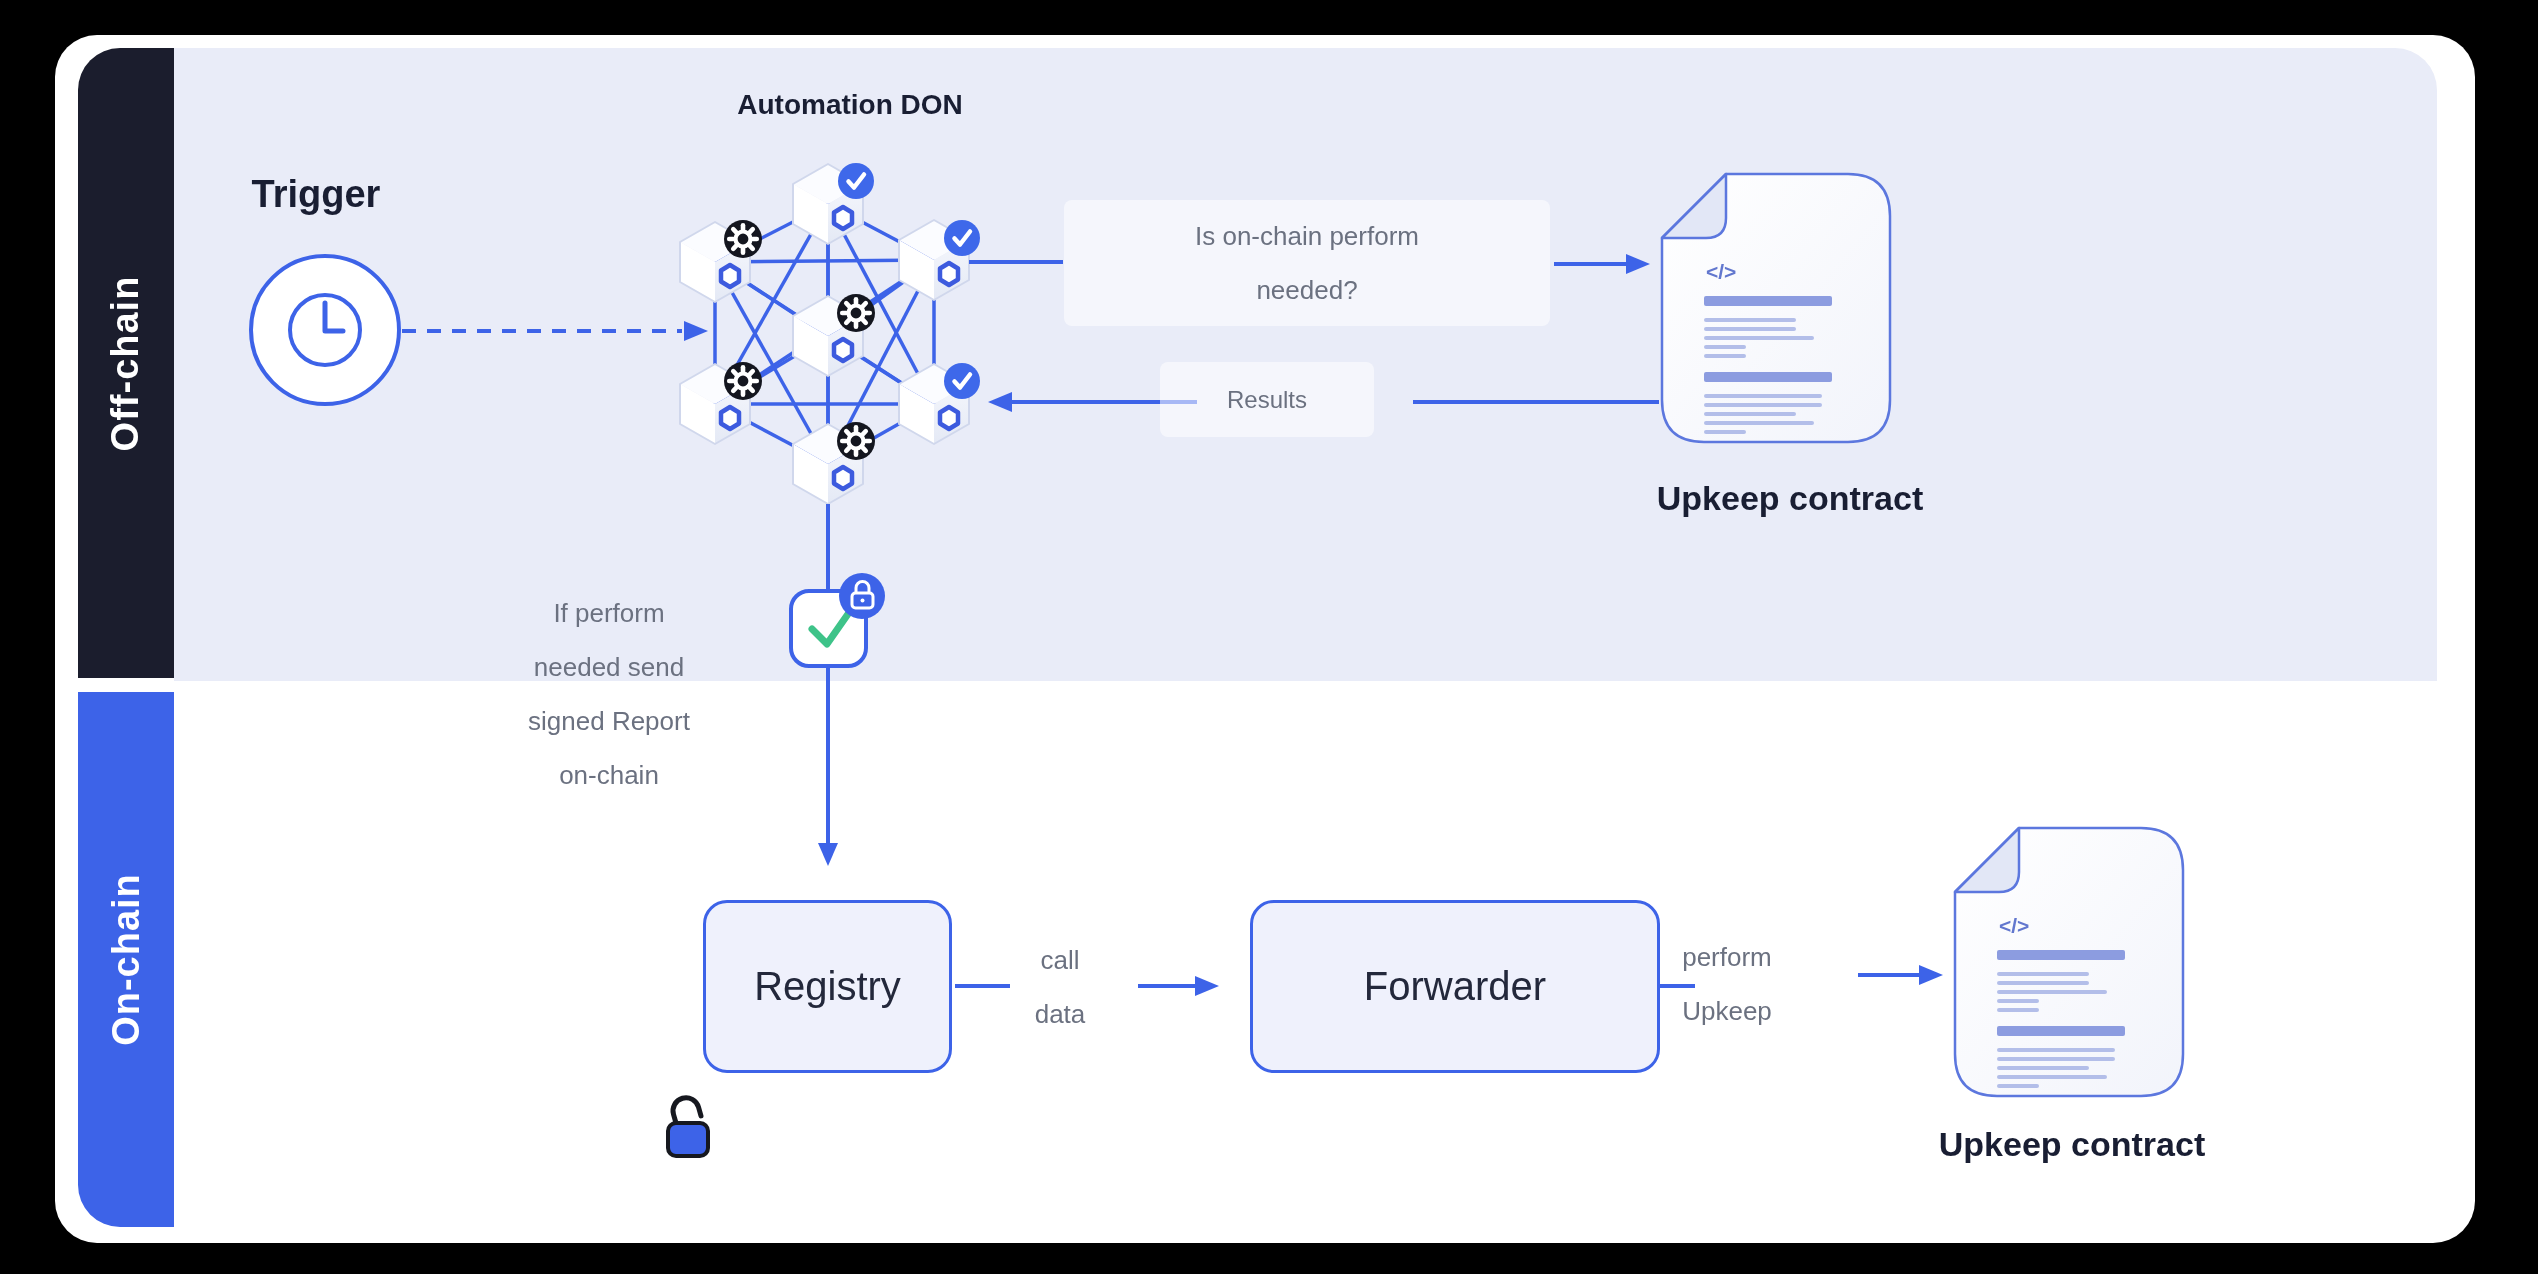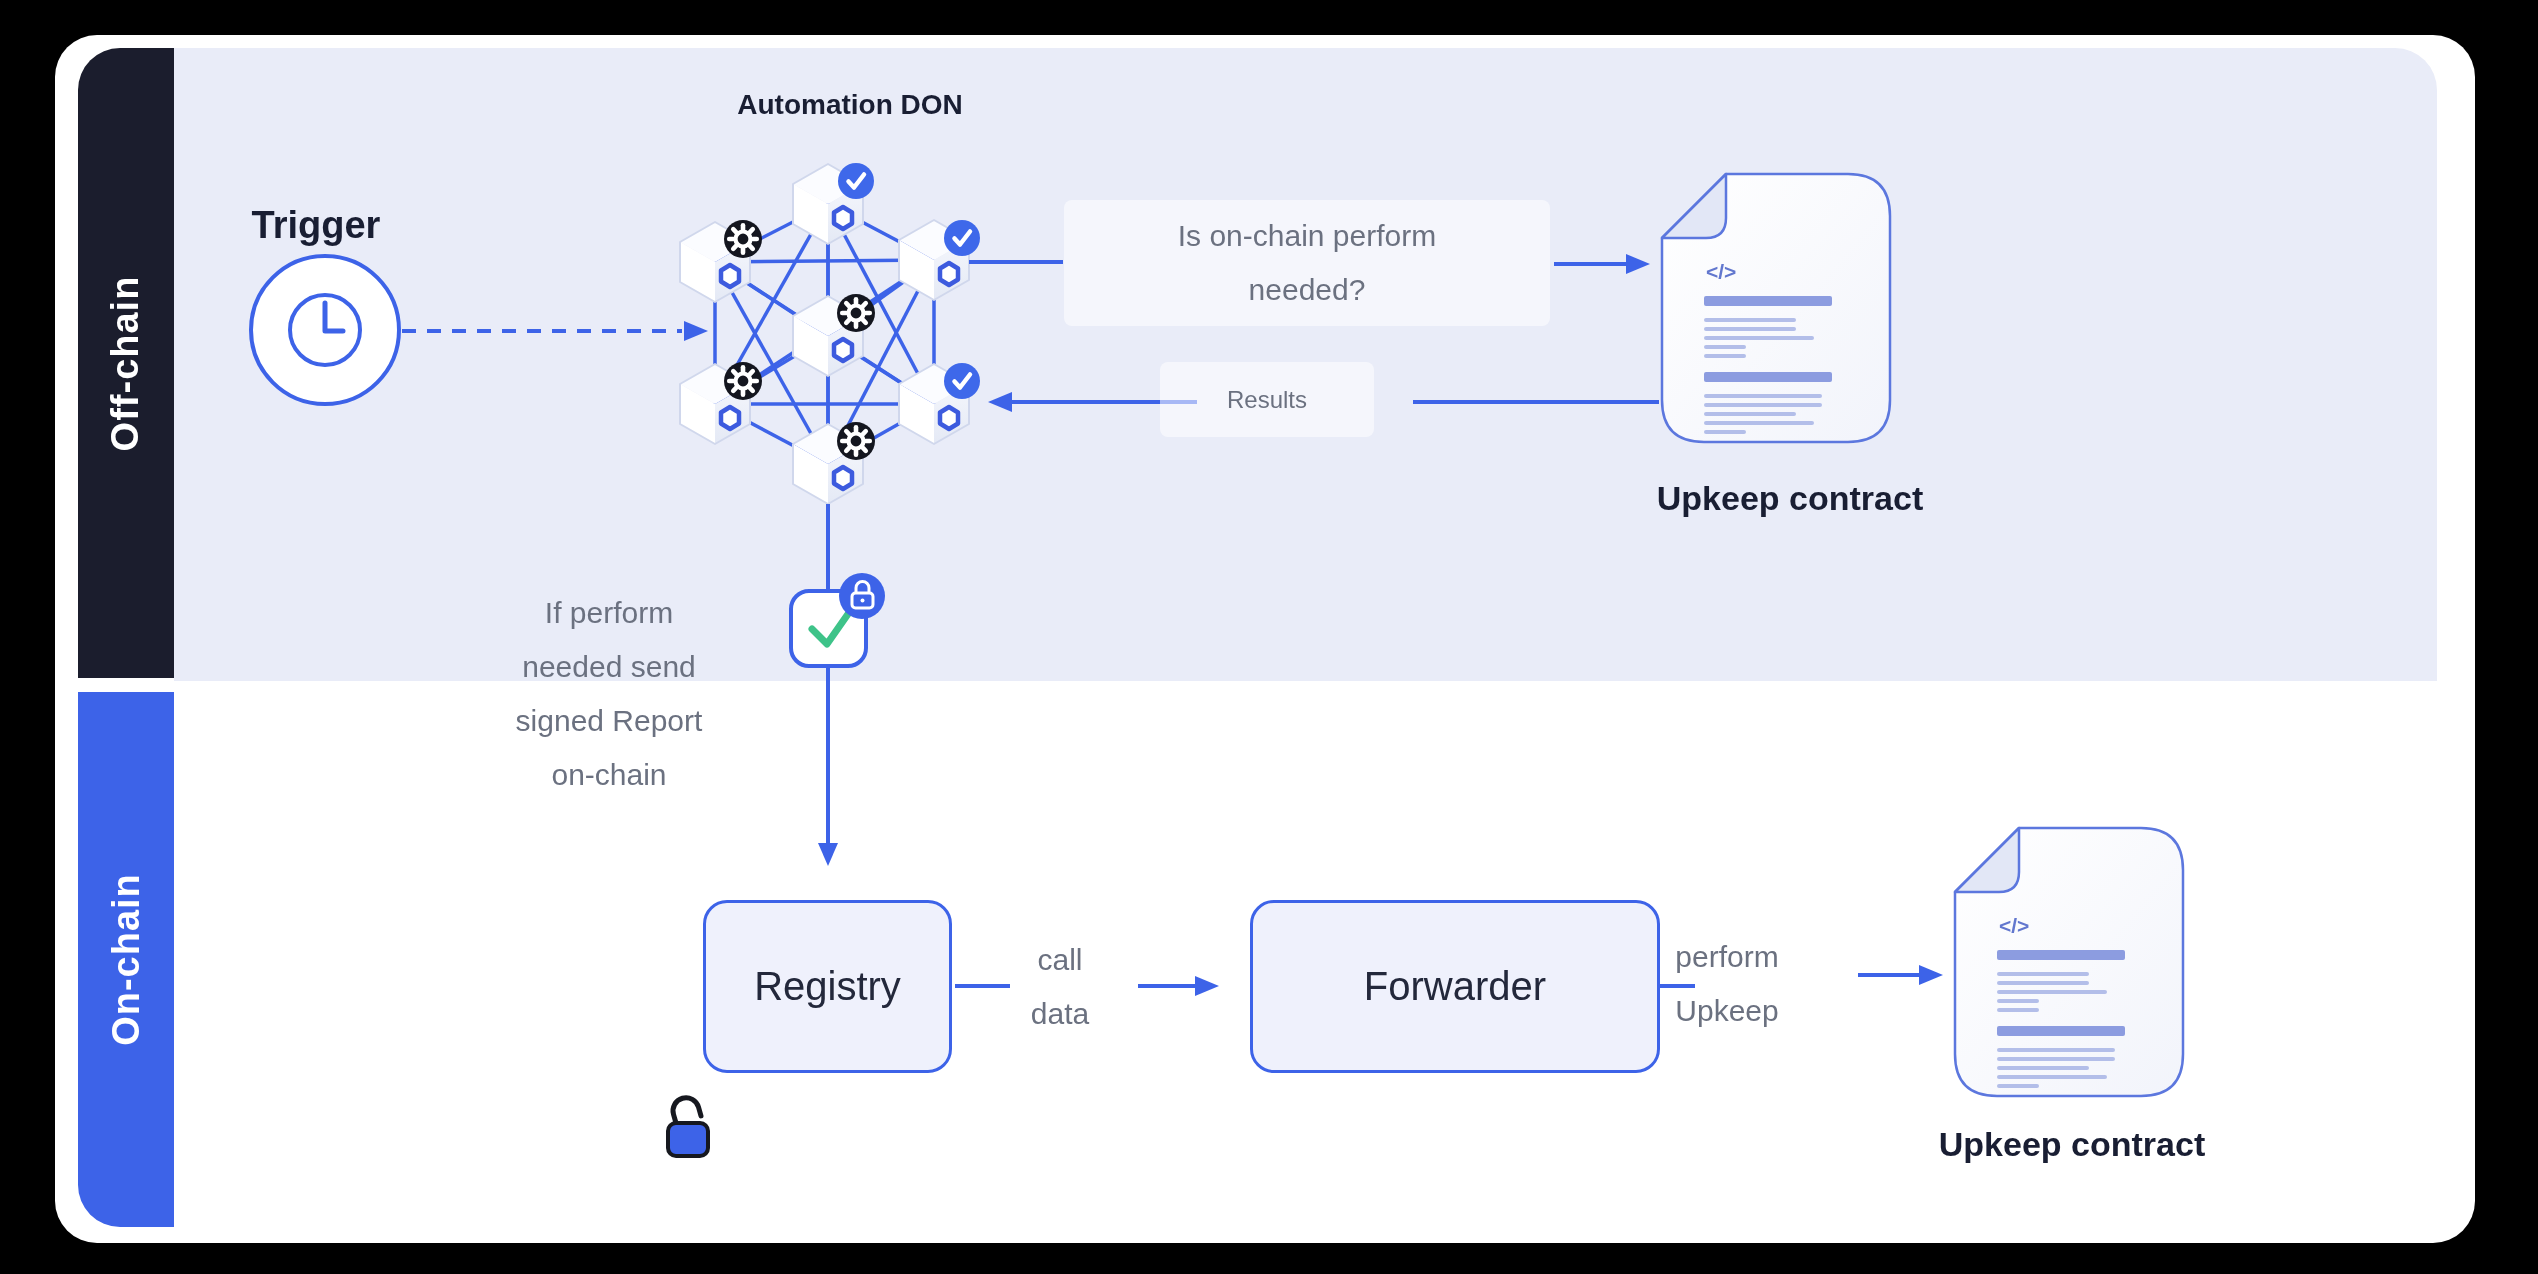--- a/index.html
+++ b/index.html
@@ -15,21 +15,21 @@
   .offbg{position:absolute;left:174px;top:48px;width:2263px;height:633px;
          background:var(--lavender);border-radius:0 42px 0 0;}
   .bar{position:absolute;left:78px;width:96px;display:flex;align-items:center;justify-content:center;}
   .bar.off{top:48px;height:630px;background:var(--darkbar);border-radius:42px 0 0 0;}
   .bar.on{top:692px;height:535px;background:var(--accent);border-radius:0 0 0 42px;}
   .bar span{transform:rotate(-90deg);white-space:nowrap;color:#fff;font-weight:bold;
             font-size:38px;letter-spacing:1px;}
   .overlay{position:absolute;left:0;top:0;width:2538px;height:1274px;}
   .txt{position:absolute;}
   .bold-label{font-weight:bold;color:var(--darktext);text-align:center;}
-  .note{color:var(--graytext);font-size:30px;line-height:54px;text-align:center;white-space:pre-line;}
+  .note{color:var(--graytext);font-size:26px;line-height:54px;text-align:center;white-space:pre-line;}
   .softbox{background:rgba(255,255,255,0.55);border-radius:8px;display:flex;
            align-items:center;justify-content:center;}
   .node-box{position:absolute;background:var(--boxfill);border:3.5px solid var(--accent);
             border-radius:24px;display:flex;align-items:center;justify-content:center;
             font-size:40px;color:#23283B;box-sizing:border-box;}
   .ln{stroke:var(--accent);stroke-width:4;fill:none;}
   .mesh{stroke:var(--accent);stroke-width:3.5;fill:none;}
   .ah{fill:var(--accent);stroke:none;}
   .strk{stroke:var(--accent);stroke-width:4;}
   .codeglyph{font-family:"Liberation Sans",sans-serif;font-weight:bold;font-size:21px;fill:#6277CE;}
@@ -206,21 +206,21 @@
       <path d="M676,1123 v-9 a13,13 0 0 1 26,0 v9" fill="none" stroke="#16181F" stroke-width="5" stroke-linecap="round" transform="rotate(-16 676 1123)"></path>
       <rect x="668" y="1123" width="40" height="33" rx="8" fill="var(--accent)" stroke="#16181F" stroke-width="4"></rect>
     </g>
 
     <use href="#doc" transform="translate(1660,172)"></use>
     <use href="#doc" transform="translate(1953,826)"></use>
   </svg>
 
   <div class="txt bold-label" style="left:700px;top:89px;width:300px;font-size:28px;">Automation DON</div>
 
-  <div class="txt bold-label" style="left:216px;top:173px;width:200px;font-size:38px;margin-top:31px;">Trigger</div>
+  <div class="txt bold-label" style="left:216px;top:173px;width:200px;font-size:38px;">Trigger</div>
 
   <div class="txt softbox note" style="left:1064px;top:200px;width:486px;height:126px;">Is on-chain perform
 needed?</div>
 
   <div class="txt softbox note" style="left:1160px;top:362px;width:214px;height:75px;font-size:24px;">Results</div>
 
   <div class="txt note" style="left:449px;top:574px;width:320px;margin-top:12px;">If perform
 needed send
 signed Report
 on-chain</div>

